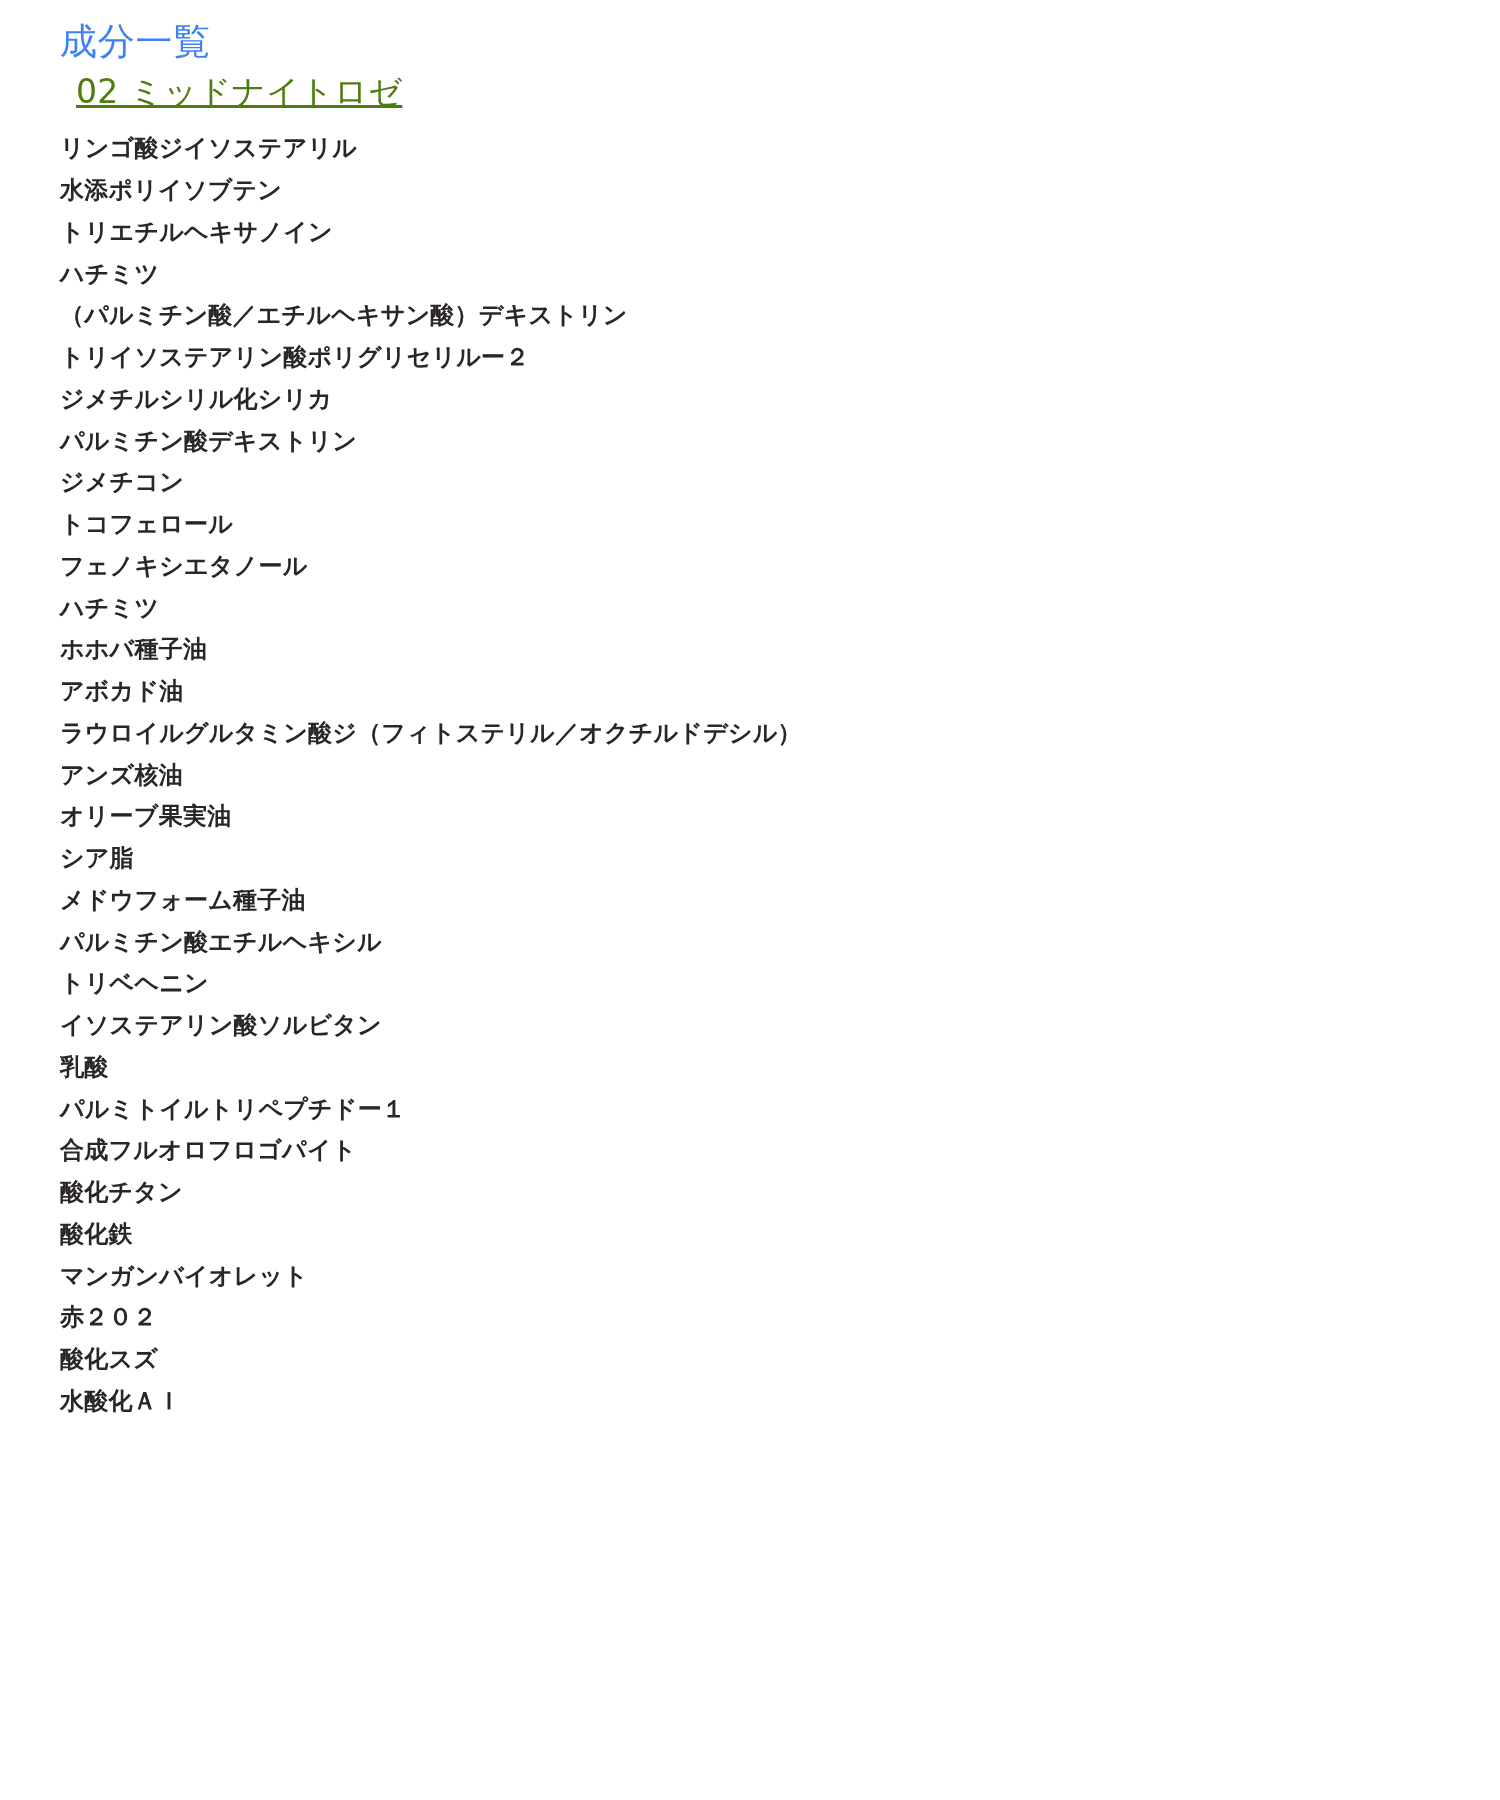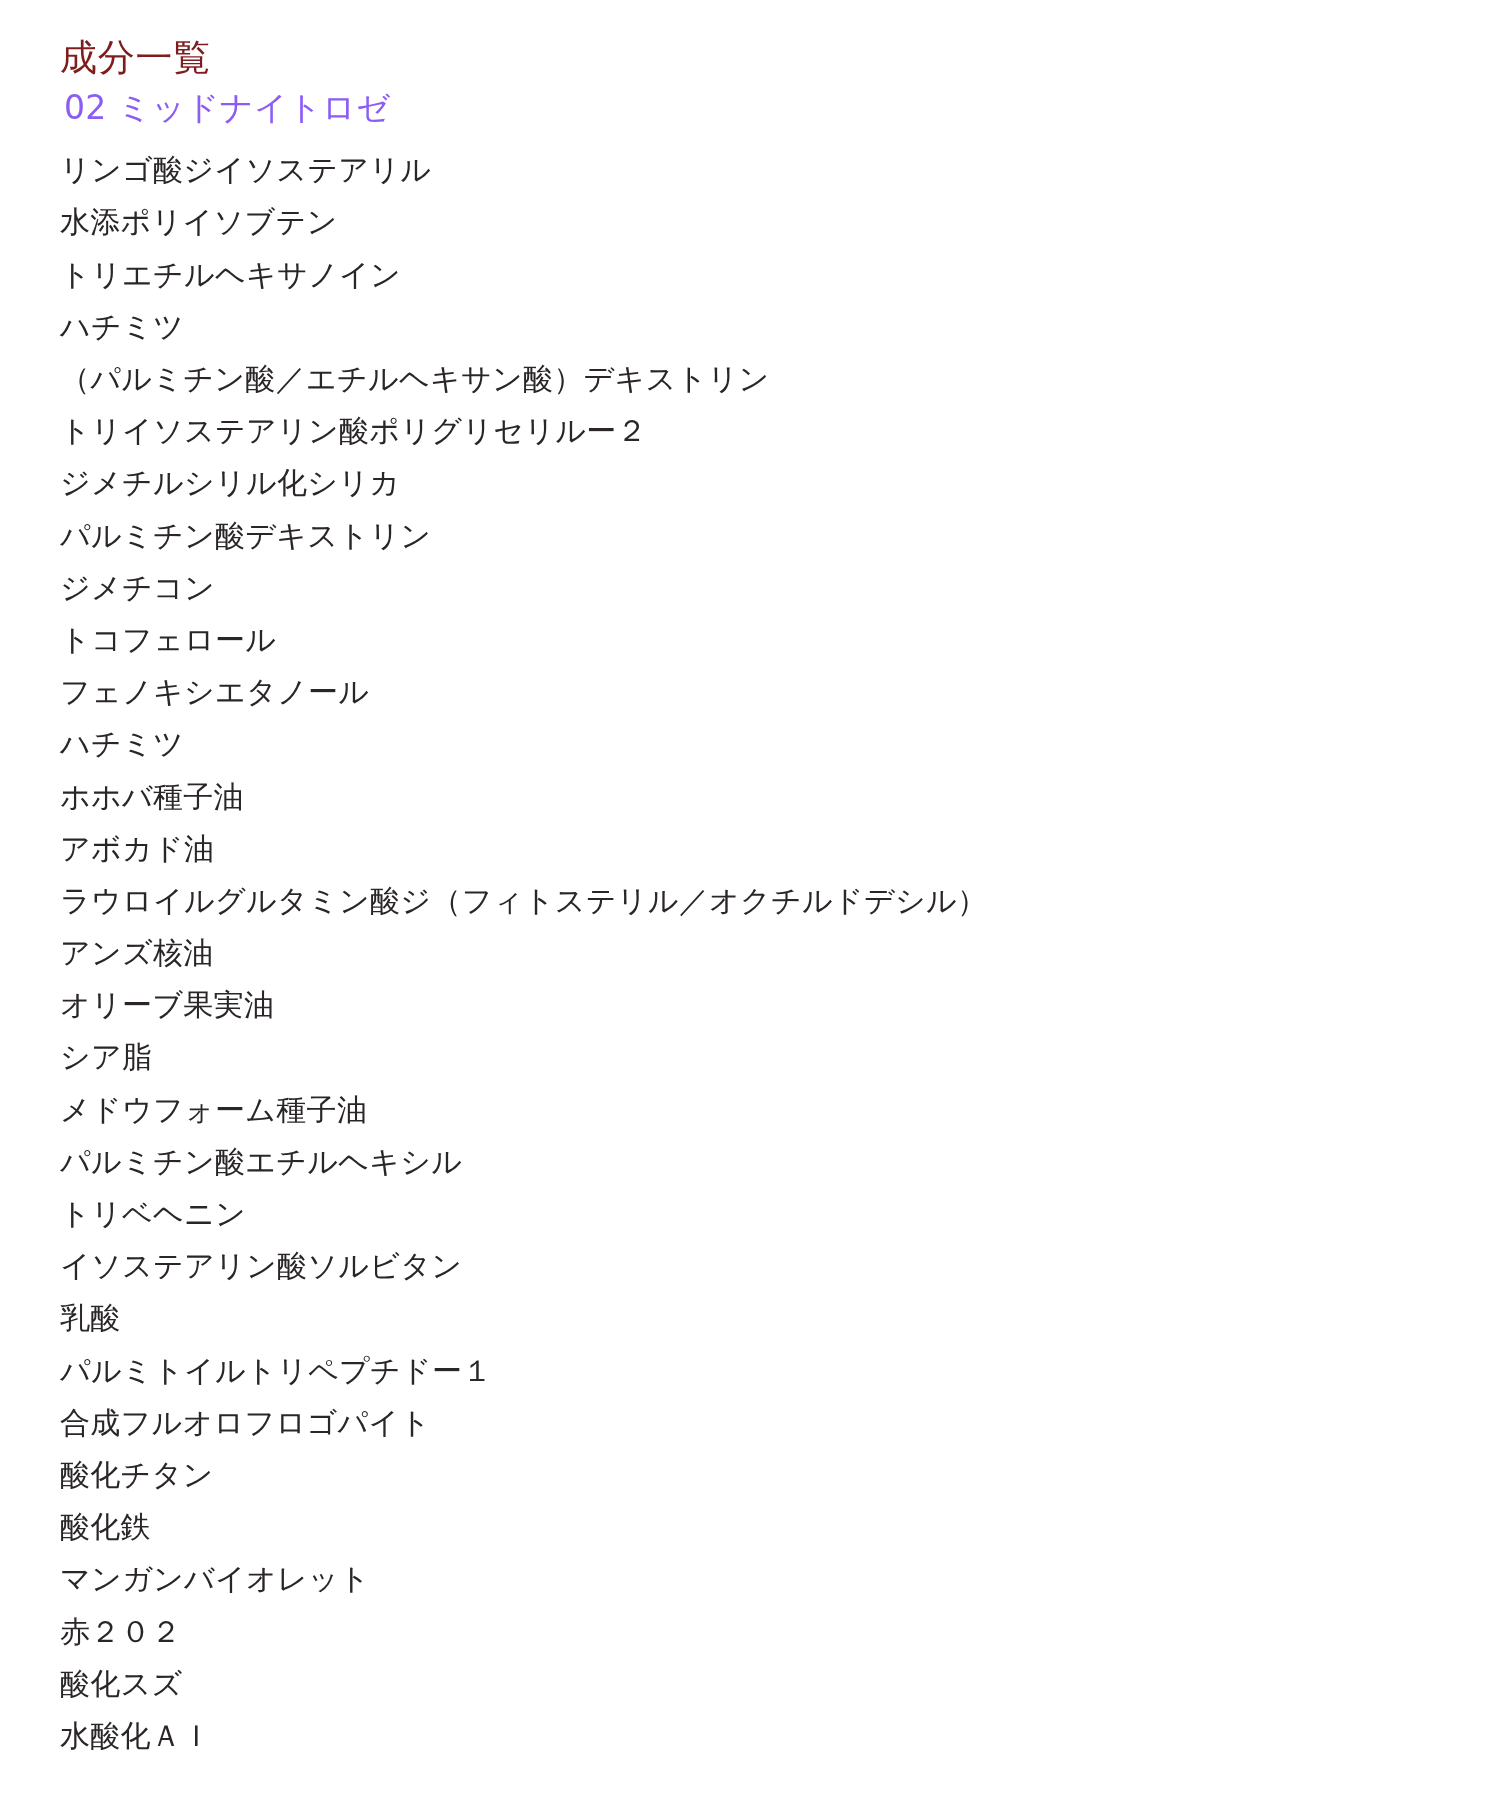--- a/index.html
+++ b/index.html
@@ -20,39 +20,40 @@
     width: 1500px;
     height: 1800px;
     padding: 18px 0 0 60px;
     background: #ffffff;
   }
   .doc-title {
     font-size: 37px;
     font-weight: 400;
     line-height: 1.28;
     letter-spacing: 0.02em;
-    margin: 16px 0 6px 0;
-    color: #7f1d1d;
+    margin: 0 0 6px 0;
+    color: #3b82f6;
   }
   .variant-title {
     font-size: 33px;
     font-weight: 400;
     line-height: 1.3;
     letter-spacing: 0.01em;
-    margin: 0 0 14px 4px;
-    color: #8b5cf6;
+    margin: 0 0 14px 16px;
+    color: #4d7c0f;
+    text-decoration: underline;
   }
   .ingredient-list {
     list-style: none;
     margin: 0;
     padding: 0;
   }
   .ingredient-item {
-    font-size: 30px;
-    font-weight: 400;
+    font-size: 24px;
+    font-weight: 700;
     line-height: 1.74;
     letter-spacing: 0.01em;
     color: #2a2627;
     white-space: nowrap;
   }
 </style>
 </head>
 <body>
 
 <div class="page">

